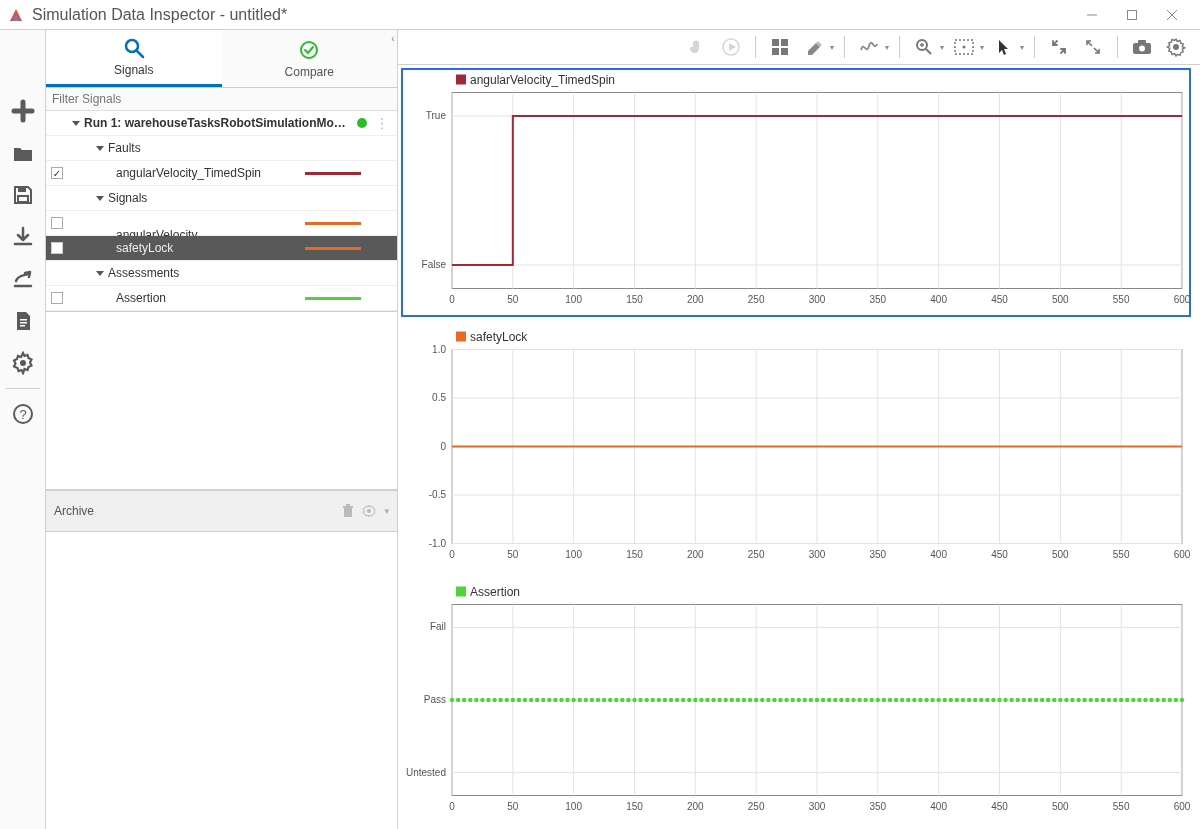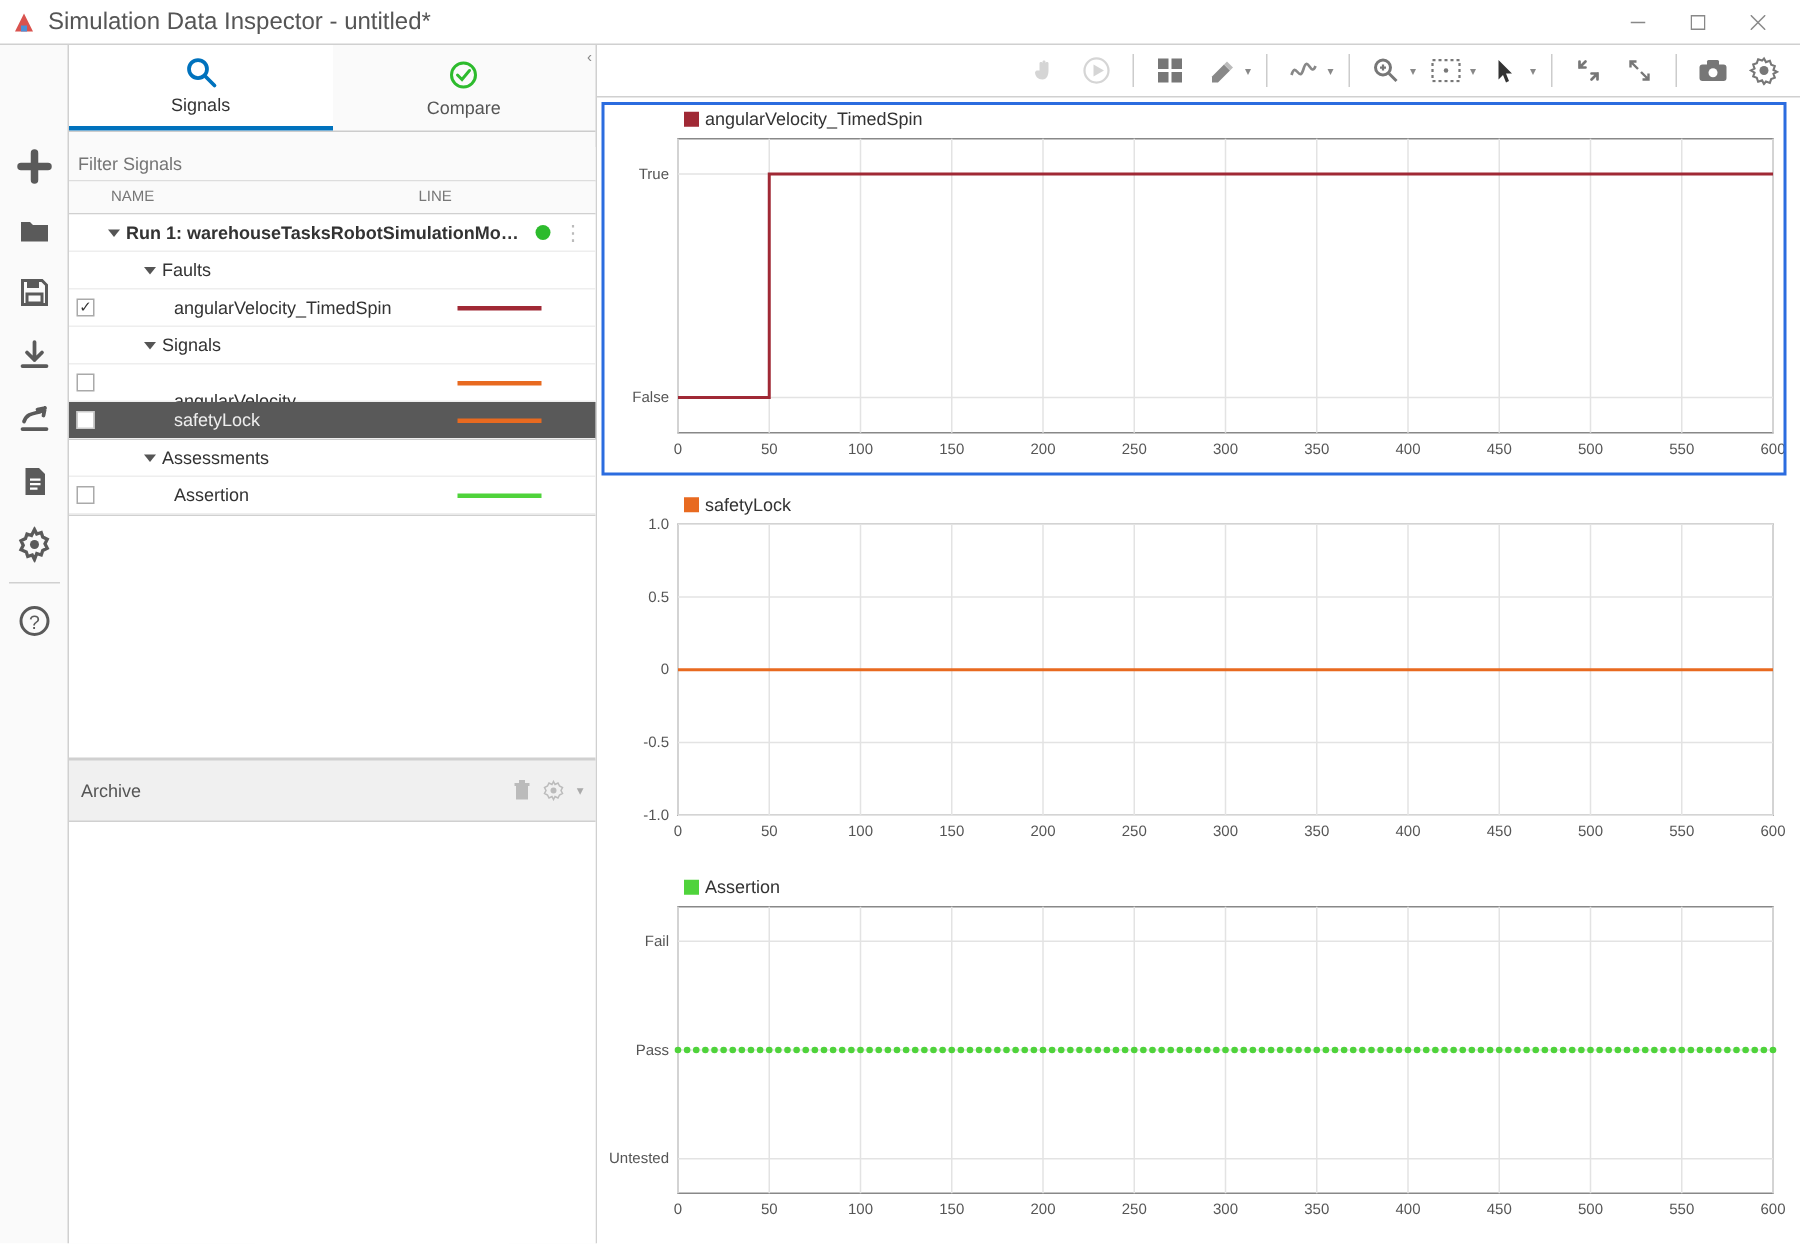--- a/index.html
+++ b/index.html
@@ -22,21 +22,21 @@
 
   
   .inspect-panel { width: 352px; border-right: 1px solid #d0d0d0; display: flex; flex-direction: column; background: #fafafa; position: relative; }
   .collapse-handle { position: absolute; right: -1px; top: 2px; width: 10px; height: 12px; color: #888; font-size: 10px; display:flex; align-items:center; justify-content:center; }
   .tabs { display: flex; height: 58px; border-bottom: 1px solid #ccc; }
   .tab { flex: 1; display: flex; flex-direction: column; align-items: center; justify-content: center; gap: 4px; cursor: pointer; font-size: 12px; color: #555; }
   .tab.active { border-bottom: 3px solid #0072bd; color: #333; background:#fff; }
   .tab .tab-icon { height: 22px; display:flex; align-items:center; }
 
   .filter { border-bottom: 1px solid #ddd; }
-  .filter input { width: 100%; border: none; background: #fafafa; padding: 4px 6px; font-size: 12px; color: #888; outline: none; margin-top: 10px; }
+  .filter input { width: 100%; border: none; background: #fafafa; padding: 4px 6px; font-size: 12px; color: #888; outline: none; }
 
   .columns-header { display: flex; height: 22px; align-items: center; border-bottom: 1px solid #d0d0d0; font-size: 10px; color: #777; background:#fafafa; }
   .col-check { width: 22px; }
   .col-name { flex: 1; padding-left: 6px; }
   .col-line { width: 124px; padding-left: 6px; }
 
   .tree { flex: 0 0 auto; background: #fff; border-bottom: 1px solid #d0d0d0; }
   .tree-spacer { flex: 1; background:#fff; border-bottom:1px solid #d0d0d0;}
   .tree-row { display: flex; align-items: center; height: 25px; border-bottom: 1px solid #eee; font-size: 12px; position: relative; padding-right:4px;}
   .tree-row .check { width: 22px; display:flex; align-items:center; justify-content:center; }
@@ -179,25 +179,20 @@
             </svg>
           </span>
         <span>Compare</span>
       </div>
     </div>
 
     <div class="filter">
       <input type="text" placeholder="Filter Signals" style="">
     </div>
 
-    <div class="columns-header">
-      <div class="col-check"></div>
-      <div class="col-name">NAME</div>
-      <div class="col-line">LINE</div>
-    </div>
 
     <div class="tree">
       <div class="tree-row run-row">
         <div class="check"></div>
         <div class="label bold" style="padding-left:4px;">
             <span class="caret"></span>
             <span style="overflow:hidden;text-overflow:ellipsis;">Run 1: warehouseTasksRobotSimulationModelFaults</span>
           </div>
         <span class="status-dot"></span>
         <span class="more">⋮</span>

